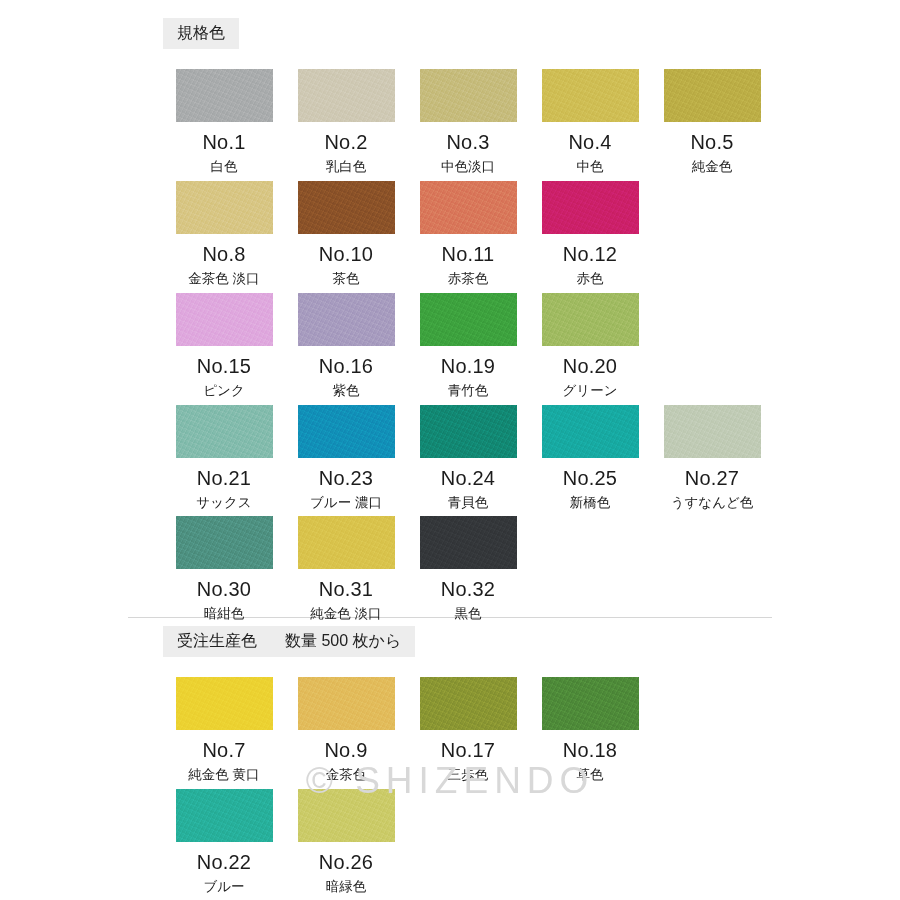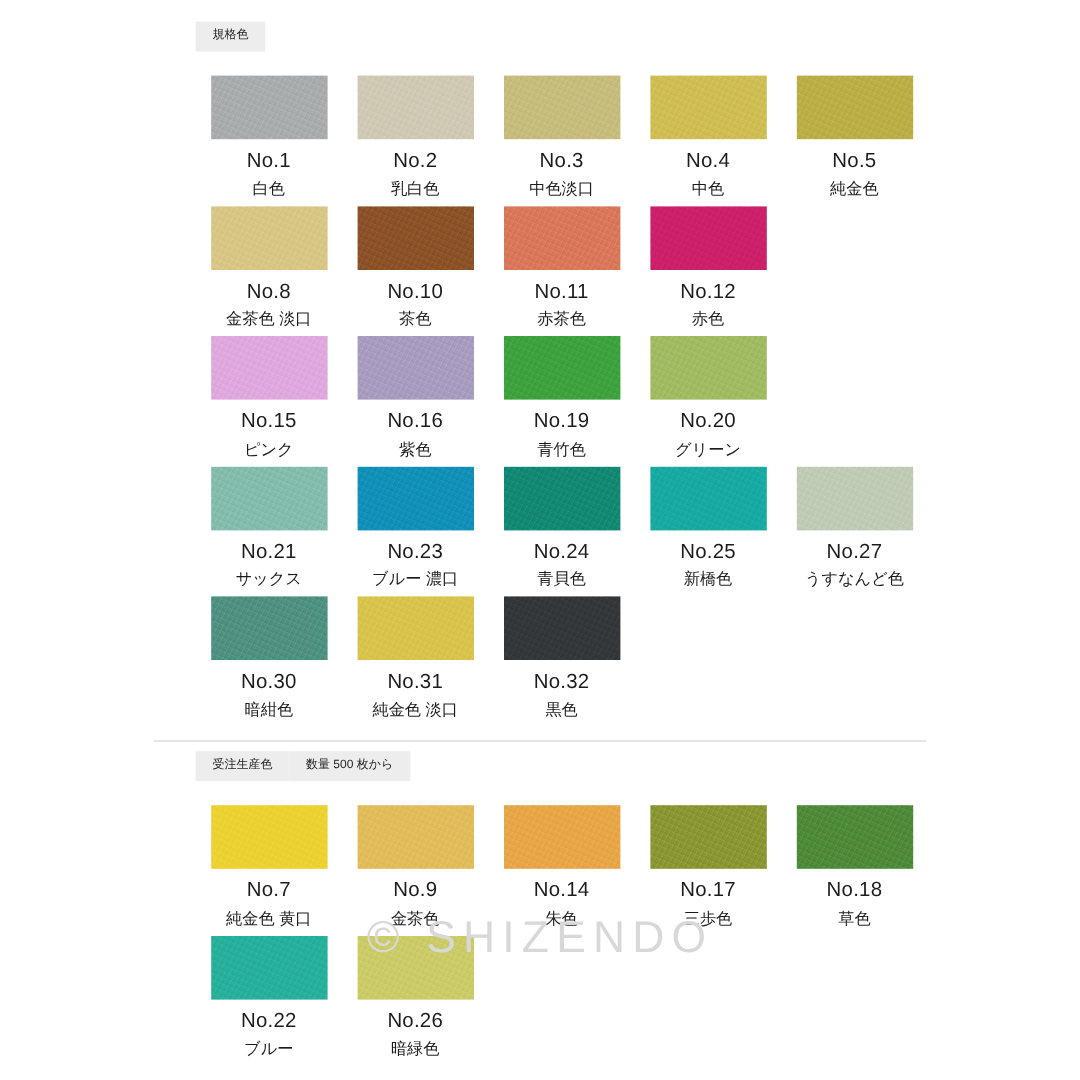--- a/index.html
+++ b/index.html
@@ -52,21 +52,21 @@
   .section-order    { top: 626px; }
 
   .badge-row {
     display: flex;
     margin-left: 163px;
     margin-bottom: 20px;
   }
   .badge {
     background: #ededed;
     color: #222;
-    font-size: 10px;
+    font-size: 16px;
     line-height: 1;
     padding: 7px 14px 8px 14px;
     white-space: nowrap;
     font-family: "Liberation Sans", "DejaVu Sans", sans-serif;
   }
   .badge + .badge { margin-left: 0px; }
 
   
   .divider {
     position: absolute;
@@ -104,21 +104,21 @@
     position: absolute;
     inset: 0;
     background-image:
       repeating-linear-gradient(118deg, rgba(255,255,255,0.085) 0px, rgba(255,255,255,0.085) 1px, rgba(0,0,0,0.055) 1px, rgba(0,0,0,0.055) 2px, rgba(255,255,255,0.0) 2px, rgba(255,255,255,0.0) 4px),
       repeating-linear-gradient(23deg, rgba(255,255,255,0.07) 0px, rgba(255,255,255,0.07) 1px, rgba(0,0,0,0.045) 1px, rgba(0,0,0,0.045) 3px, rgba(0,0,0,0) 3px, rgba(0,0,0,0) 5px);
     mix-blend-mode: overlay;
     opacity: 0.75;
     pointer-events: none;
   }
   .label-no {
-    font-size: 17px;
+    font-size: 20px;
     line-height: 1.1;
     margin-top: 9px;
     color: #1c1c1c;
     letter-spacing: 0.2px;
     font-family: "Liberation Sans", "DejaVu Sans", sans-serif;
   }
   .label-name {
     font-size: 13.5px;
     line-height: 1.1;
     margin-top: 7px;
@@ -279,25 +279,20 @@
             <div class="swatch" style="background: rgb(236, 210, 49);"></div>
             <div class="label-no">No.7</div>
             <div class="label-name">純金色 黄口</div>
           </div>
           <div class="cell">
             <div class="swatch" style="background: rgb(226, 188, 91);"></div>
             <div class="label-no">No.9</div>
             <div class="label-name">金茶色</div>
           </div>
           <div class="cell">
-            <div class="swatch" style="background: rgb(231, 166, 71);"></div>
-            <div class="label-no">No.14</div>
-            <div class="label-name">朱色</div>
-          </div>
-          <div class="cell">
             <div class="swatch" style="background: rgb(138, 150, 50);"></div>
             <div class="label-no">No.17</div>
             <div class="label-name">三歩色</div>
           </div>
           <div class="cell">
             <div class="swatch" style="background: rgb(78, 138, 57);"></div>
             <div class="label-no">No.18</div>
             <div class="label-name">草色</div>
           </div>
         </div>

